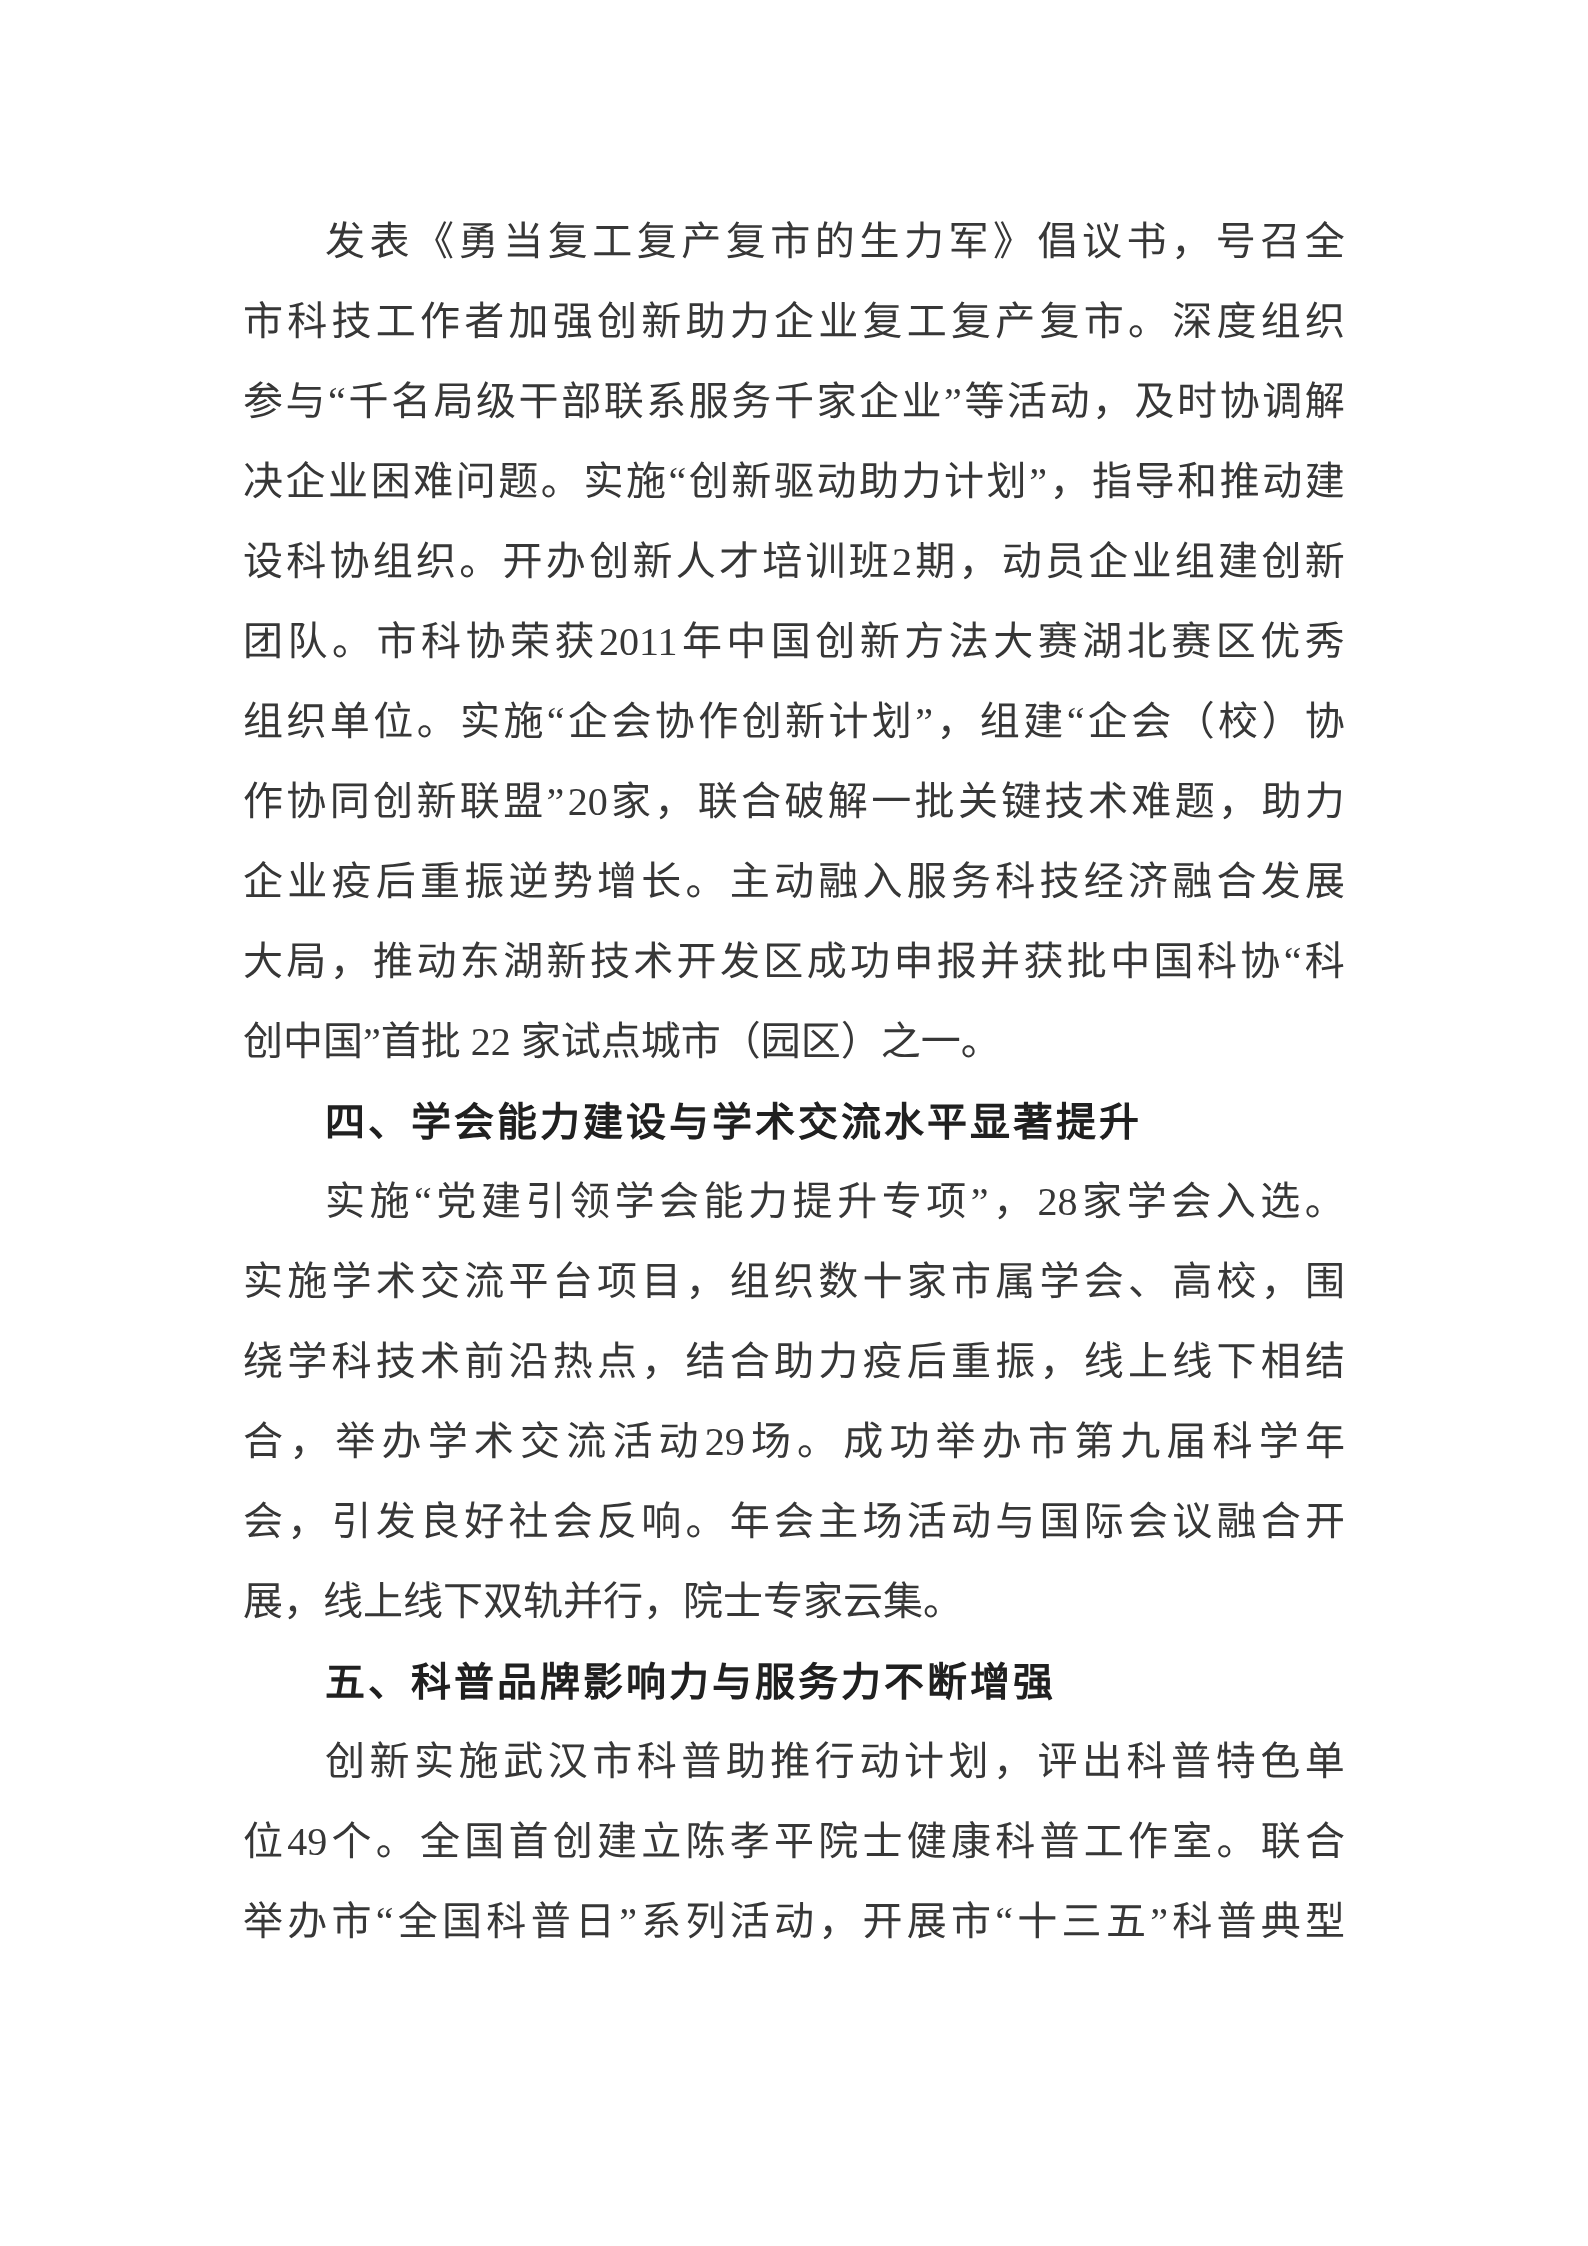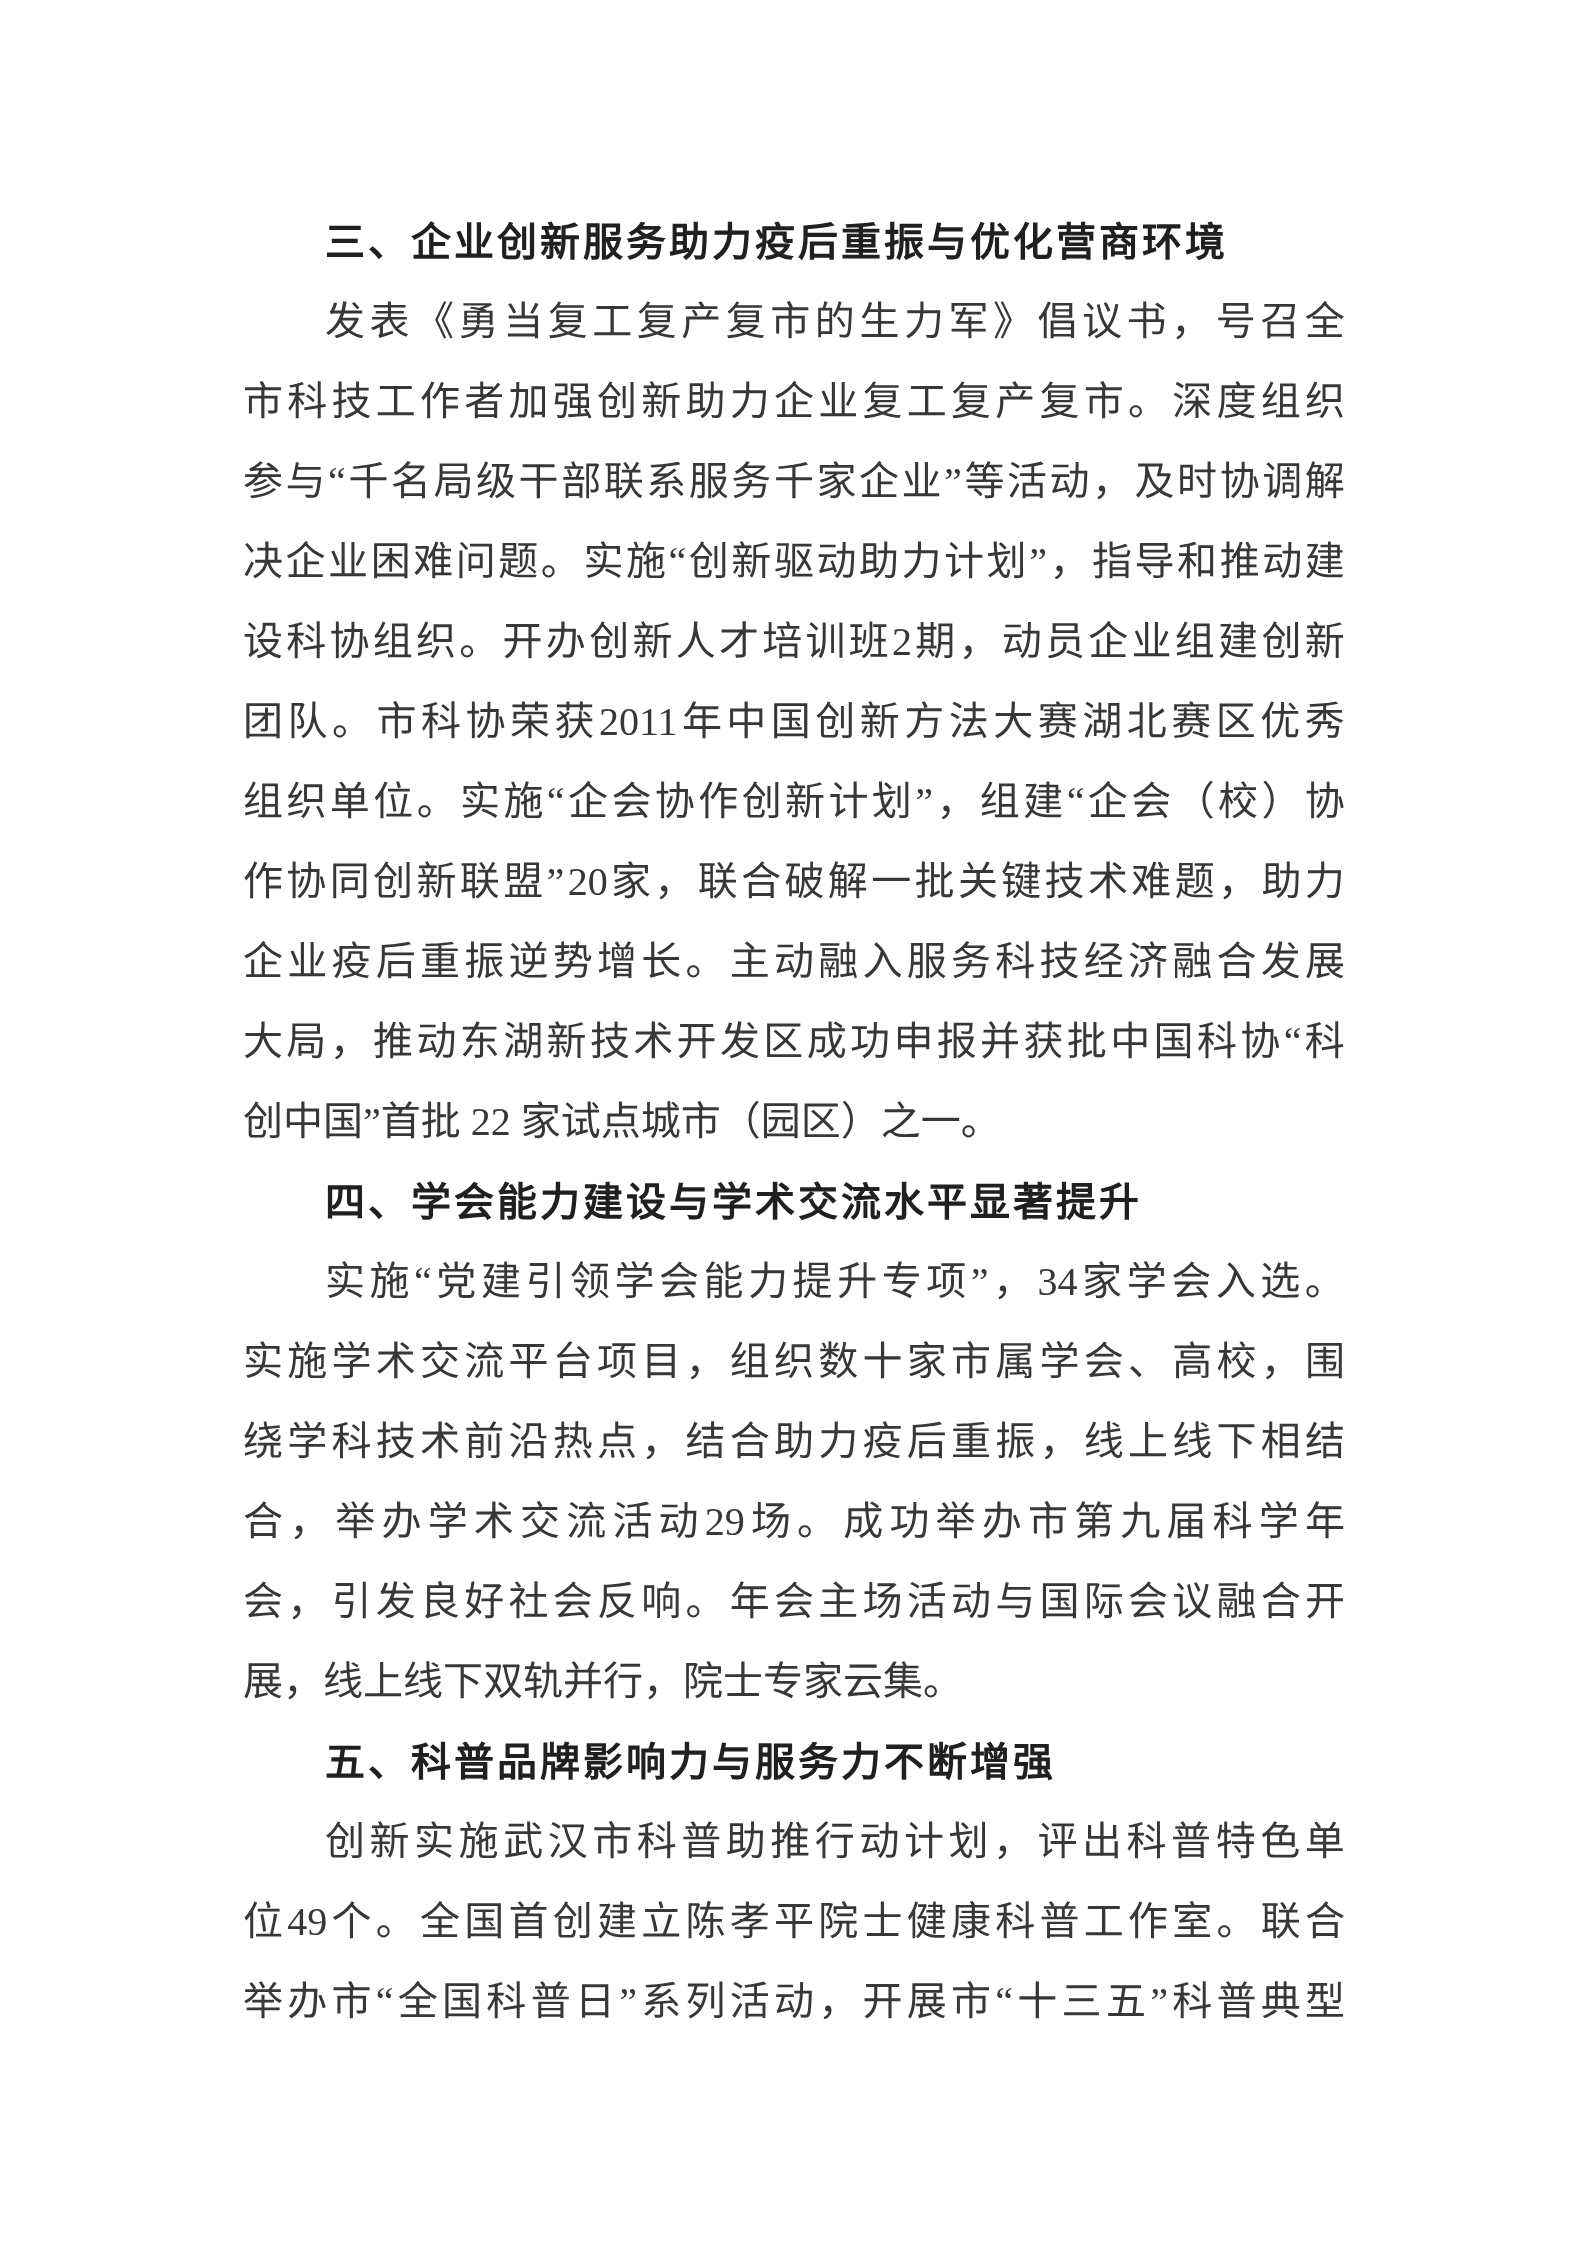--- a/index.html
+++ b/index.html
@@ -47,21 +47,20 @@
   .line.indent { padding-left: 82px; }
   .line .tok { line-height: 1.1; white-space: pre; }
 </style>
 </head>
 <body>
 
 <div class="page">
   <div class="content">
 
     <section>
-      <div class="heading">三、企业创新服务助力疫后重振与优化营商环境</div>
       <div>
           <div class="line j indent">
             <span class="tok">发</span>
             <span class="tok">表</span>
             <span class="tok">《</span>
             <span class="tok">勇</span>
             <span class="tok">当</span>
             <span class="tok">复</span>
             <span class="tok">工</span>
             <span class="tok">复</span>
@@ -350,21 +349,21 @@
             <span class="tok">学</span>
             <span class="tok">会</span>
             <span class="tok">能</span>
             <span class="tok">力</span>
             <span class="tok">提</span>
             <span class="tok">升</span>
             <span class="tok">专</span>
             <span class="tok">项</span>
             <span class="tok">”</span>
             <span class="tok">，</span>
-            <span class="tok">34</span>
+            <span class="tok">28</span>
             <span class="tok">家</span>
             <span class="tok">学</span>
             <span class="tok">会</span>
             <span class="tok">入</span>
             <span class="tok">选</span>
             <span class="tok">。</span>
           </div>
           <div class="line j">
             <span class="tok">实</span>
             <span class="tok">施</span>

